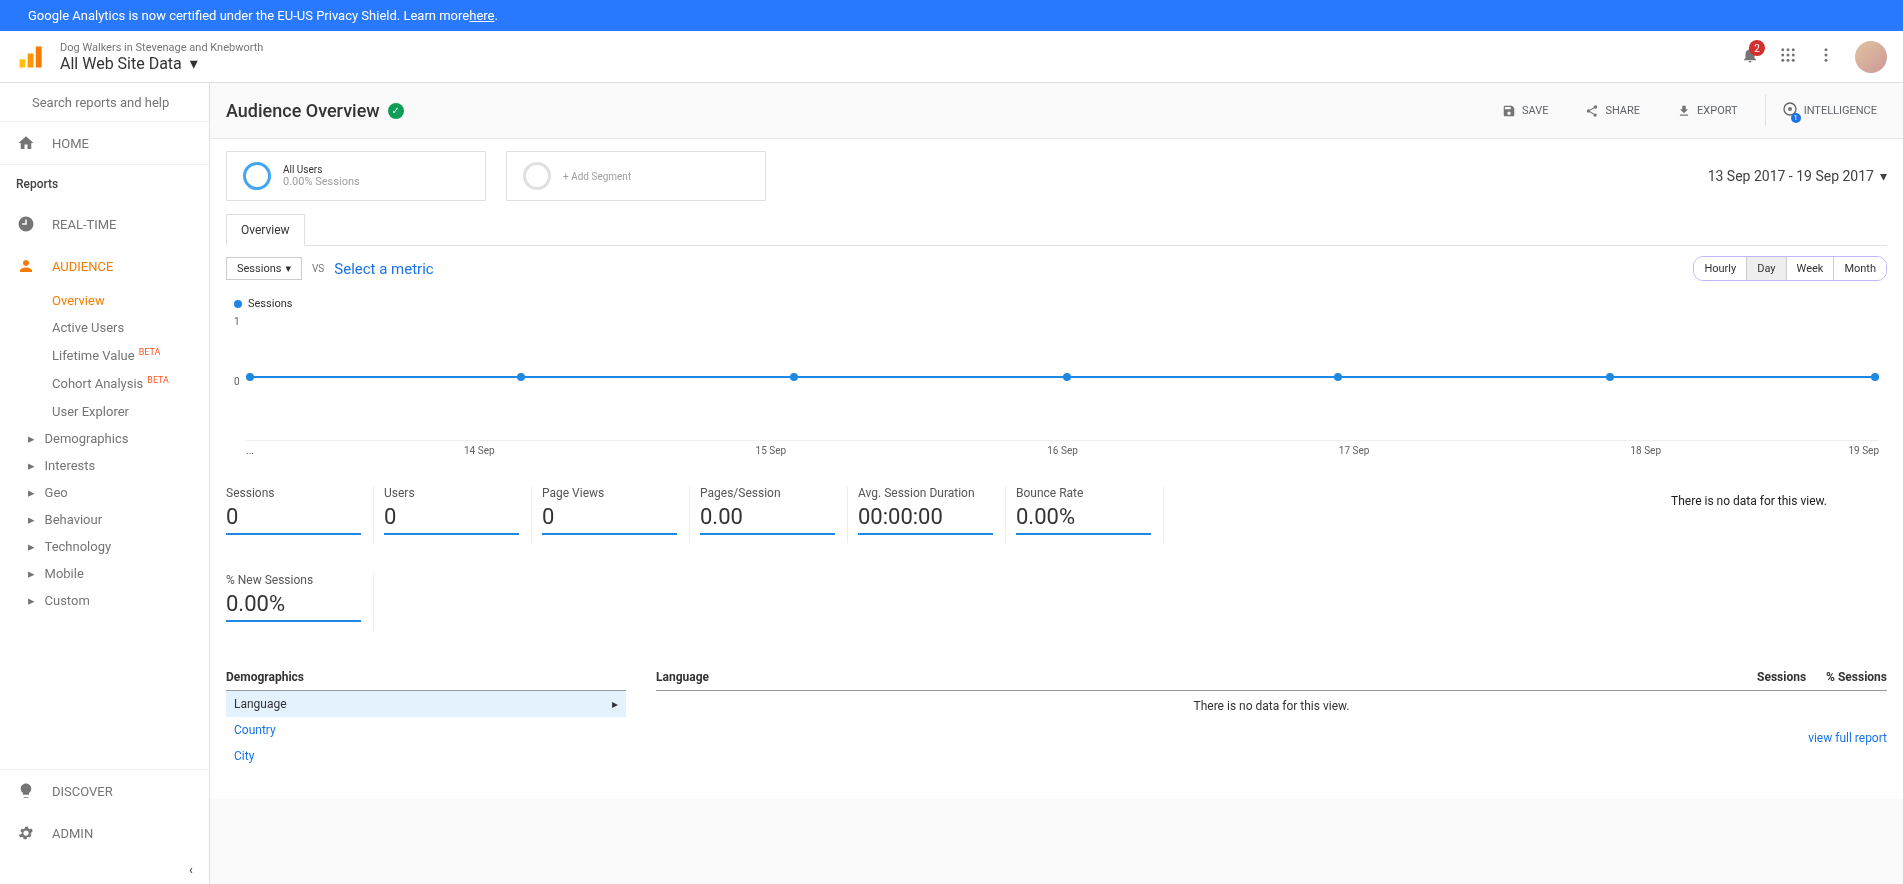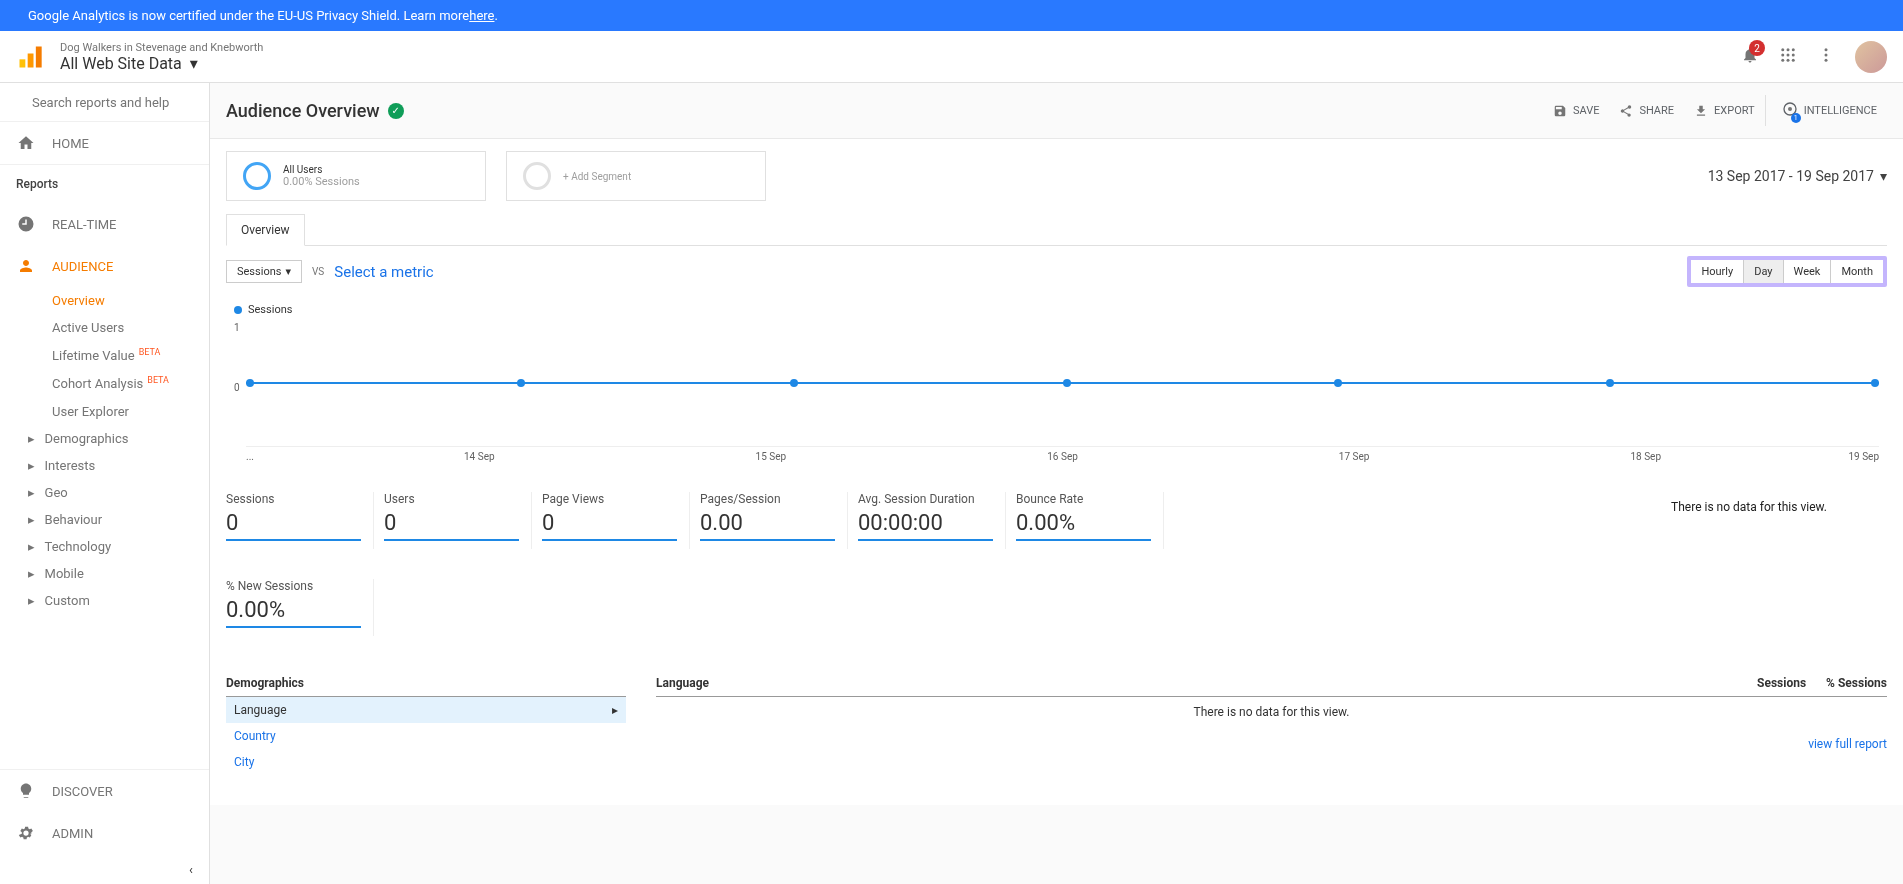--- a/index.html
+++ b/index.html
@@ -35,21 +35,21 @@
 .expand-item { display: flex; align-items: center; padding: 6px 16px 6px 28px; color: #757575; font-size: 13px; cursor: pointer; gap: 10px; }
 .beta { color: #ff5722; font-size: 9px; margin-left: 4px; vertical-align: super; }
 
 .sidebar-bottom { margin-top: auto; border-top: 1px solid #f0f0f0; }
 .collapse-btn { text-align: right; padding: 8px 16px; }
 
 .main { flex: 1; display: flex; flex-direction: column; overflow: auto; background: #fafafa; }
 .page-header { display: flex; align-items: center; padding: 12px 16px; }
 .page-title { font-size: 18px; font-weight: 500; display: flex; align-items: center; gap: 8px; }
 .verified-badge { width: 16px; height: 16px; background: #0f9d58; border-radius: 50%; display: inline-flex; align-items: center; justify-content: center; color: #fff; font-size: 10px; }
-.header-actions { margin-left: auto; display: flex; gap: 0; }
+.header-actions { margin-left: auto; display: flex; gap: 17px; }
 .hdr-btn { display: flex; align-items: center; gap: 6px; padding: 6px 10px; color: #5f6368; font-size: 11px; cursor: pointer; }
 .intel-btn { border-left: 1px solid #e0e0e0; padding-left: 16px; }
 .intel-badge { position: relative; }
 .intel-badge::after { content: "1"; position: absolute; bottom: -3px; right: -3px; background: #1a73e8; color: #fff; border-radius: 50%; width: 10px; height: 10px; font-size: 7px; display: flex; align-items: center; justify-content: center; }
 
 .content { background: #fff; margin: 0; border-top: 1px solid #e8e8e8; padding: 12px 16px 30px; }
 .segments-row { display: flex; align-items: center; gap: 20px; margin-bottom: 12px; }
 .segment-card { border: 1px solid #e0e0e0; padding: 10px 16px; display: flex; align-items: center; gap: 12px; min-width: 260px; }
 .seg-circle { width: 28px; height: 28px; border: 3px solid #42a5f5; border-radius: 50%; }
 .seg-circle.gray { border-color: #e0e0e0; }
@@ -57,21 +57,21 @@
 .seg-sub { font-size: 11px; color: #9e9e9e; text-align: center; }
 .date-range { margin-left: auto; display: flex; align-items: center; gap: 6px; color: #424242; font-size: 14px; }
 
 .tab-strip { border-bottom: 1px solid #e0e0e0; }
 .tab { display: inline-block; padding: 8px 14px; border: 1px solid #e0e0e0; border-bottom-color: #fff; font-size: 12px; position: relative; top: 1px; background: #fff; }
 
 .chart-controls { display: flex; align-items: center; padding: 10px 0; gap: 10px; }
 .sel-btn { border: 1px solid #ccc; padding: 4px 10px; font-size: 11px; background: #fff; display: flex; align-items: center; gap: 4px; }
 .vs-label { font-size: 10px; color: #757575; }
 .metric-link { color: #1a73e8; font-size: 15px; cursor: pointer; }
-.time-toggle { margin-left: auto; display: flex; border: 4px solid #c4b5fd; border-radius: 2px; overflow: hidden; }
+.time-toggle { margin-left: auto; display: flex; border: 1px solid #c4b5fd; border-radius: 10px; overflow: hidden; }
 .time-btn { padding: 5px 10px; font-size: 11px; background: #fff; border-right: 1px solid #ccc; cursor: pointer; }
 .time-btn:last-child { border-right: none; }
 .time-btn.active { background: #eee; }
 
 .chart-legend { display: flex; align-items: center; gap: 6px; margin: 6px 8px; font-size: 11px; }
 .dot { width: 8px; height: 8px; border-radius: 50%; background: #1e88e5; }
 
 .chart { position: relative; height: 140px; margin: 0 8px; }
 .y-axis { position: absolute; left: 0; top: 0; font-size: 10px; color: #616161; }
 .y-tick { position: absolute; }

